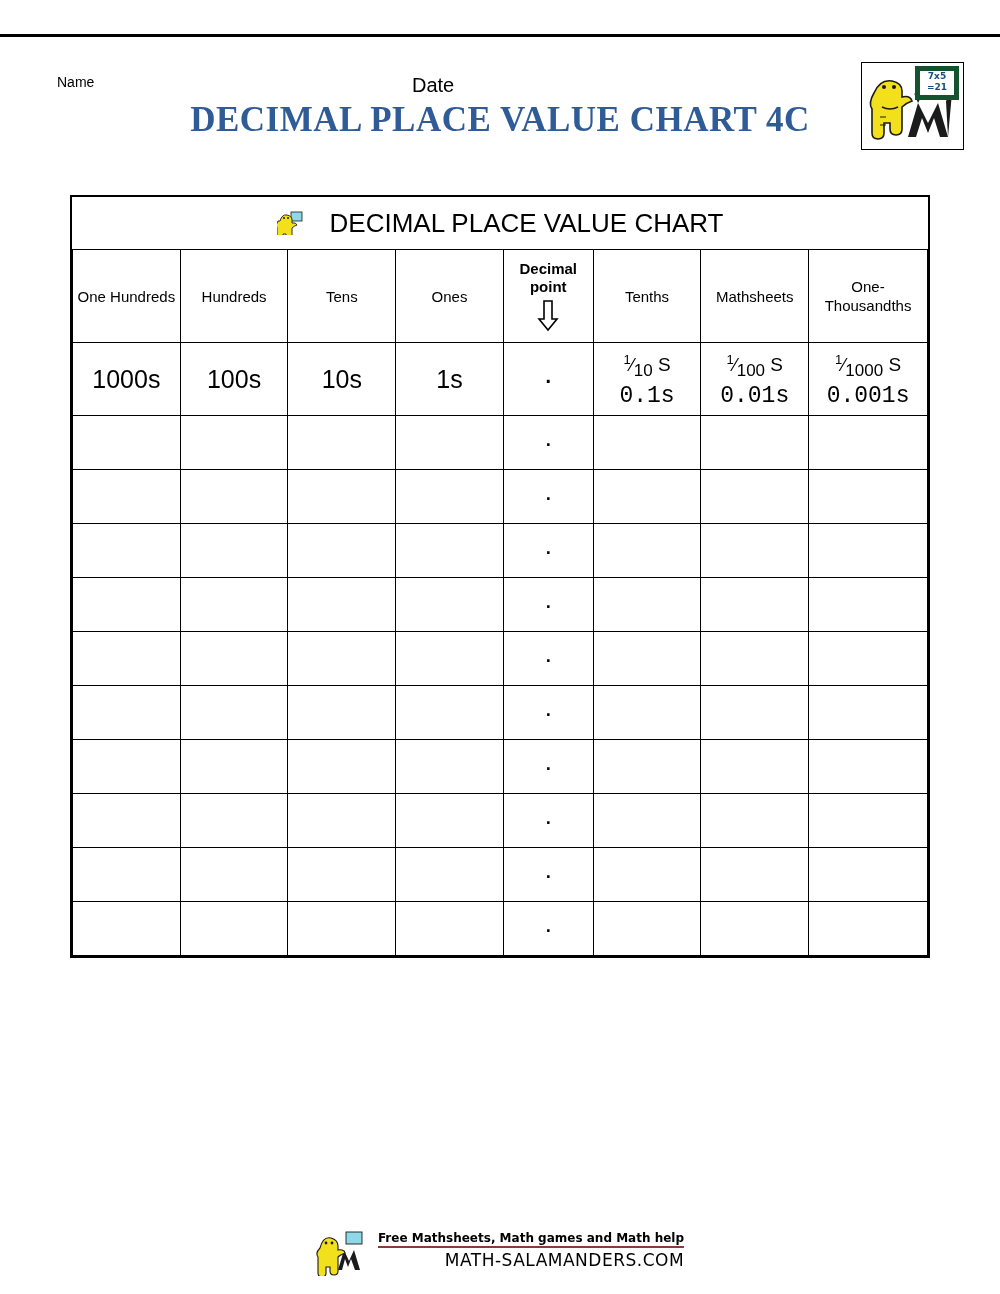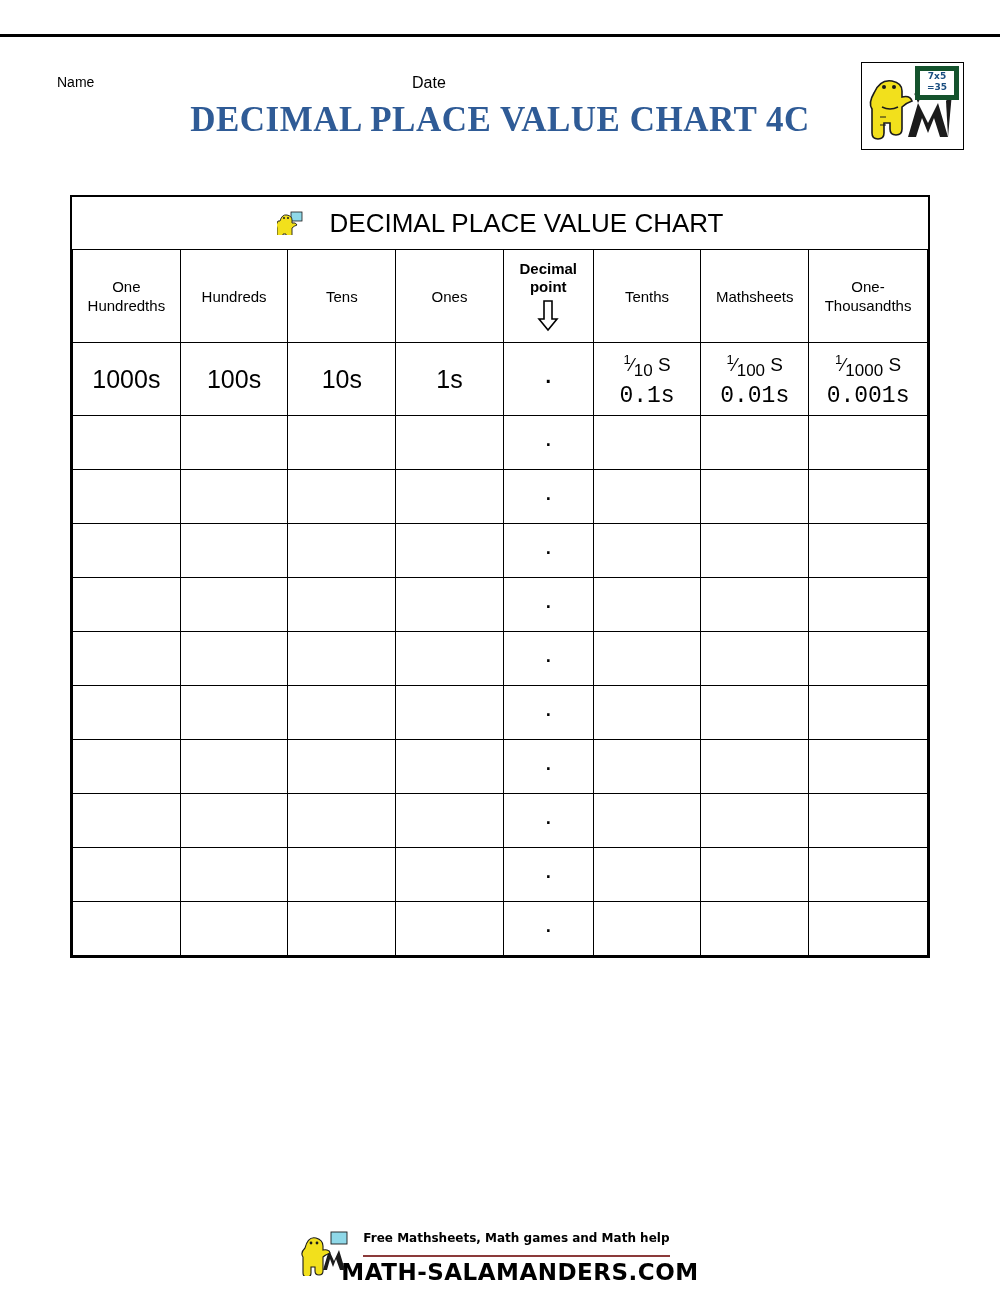--- a/index.html
+++ b/index.html
@@ -36,21 +36,21 @@
   .name-label {
     position: absolute;
     left: 57px;
     top: 0;
     font-size: 14px;
   }
   .date-label {
     position: absolute;
     left: 412px;
     top: 0;
-    font-size: 16px;
+    font-size: 20px;
   }
 
   
   .logo-box {
     position: absolute;
     left: 861px;
     top: 62px;
     width: 101px;
     height: 86px;
     border: 1px solid #000000;
@@ -201,30 +201,31 @@
     top: 2px;
     width: 58px;
     height: 46px;
   }
   .footer-line1 {
     margin-left: 62px;
     font-size: 12px;
     font-weight: bold;
     font-family: "DejaVu Sans", sans-serif;
     border-bottom: 2px solid #8b3a3a;
-    padding-bottom: 10px;
+    padding-bottom: 1px;
     display: inline-block;
   }
   .footer-line2 {
     margin-left: 40px;
     margin-top: 2px;
-    font-size: 23px;
-    font-weight: bold;
+    font-size: 17px;
+    font-weight: normal;
     font-family: "DejaVu Sans", sans-serif;
     letter-spacing: 0.5px;
+    text-align: right;
   }
 </style>
 </head>
 <body>
 
 <div class="top-rule"></div>
 
 <div class="header-row">
   <div class="name-label">Name</div>
   <div class="date-label">Date</div>
@@ -240,21 +241,21 @@
 
       <path d="M12 30 q6 -14 18 -12 q10 2 10 10 l0 6 q8 -2 10 4 q-6 2 -10 6 l0 22 q0 6 -6 6 q-6 0 -6 -6 l0 -6 l-6 0 l0 10 q0 6 -6 6 q-6 0 -6 -6 l0 -24 q-4 -6 2 -16 Z" fill="#f2e01c" stroke="#1b1b1b" stroke-width="1.6"></path>
       <circle cx="22" cy="24" r="2" fill="#1b1b1b"></circle>
       <circle cx="32" cy="24" r="2" fill="#1b1b1b"></circle>
       <path d="M20 44 q8 4 16 0" stroke="#1b1b1b" stroke-width="1.4" fill="none"></path>
       <path d="M18 54 l6 0 M18 62 l6 0" stroke="#1b1b1b" stroke-width="1.2"></path>
     </svg>
   </div>
   <div class="logo-badge">
     <span>7x5</span><br>
-    <span>=35</span>
+    <span>=21</span>
   </div>
 </div>
 
 <div class="doc-title">DECIMAL PLACE VALUE CHART 4C</div>
 
 <div class="chart-wrap">
   <table class="pv">
     <colgroup>
       <col style="width:12.6%">
       <col style="width:12.6%">
@@ -276,21 +277,21 @@
                 <circle cx="7" cy="7" r="1" fill="#1b1b1b"></circle>
                 <circle cx="11" cy="7" r="1" fill="#1b1b1b"></circle>
               </svg>
             </span>
             <span>DECIMAL PLACE VALUE CHART</span>
           </span>
         </td>
       </tr>
 
       <tr>
-        <td class="hdr-cell">One Hundredths</td>
+        <td class="hdr-cell">One Hundreds</td>
         <td class="hdr-cell">Hundreds</td>
         <td class="hdr-cell">Tens</td>
         <td class="hdr-cell">Ones</td>
         <td class="hdr-cell">
           <div class="hdr-decimal">Decimal point</div>
           <svg class="arrow-down" viewBox="0 0 22 32">
             <path d="M7 1 L15 1 L15 19 L20 19 L11 30 L2 19 L7 19 Z" fill="#ffffff" stroke="#000000" stroke-width="1.6"></path>
           </svg>
         </td>
         <td class="hdr-cell">Tenths</td>

